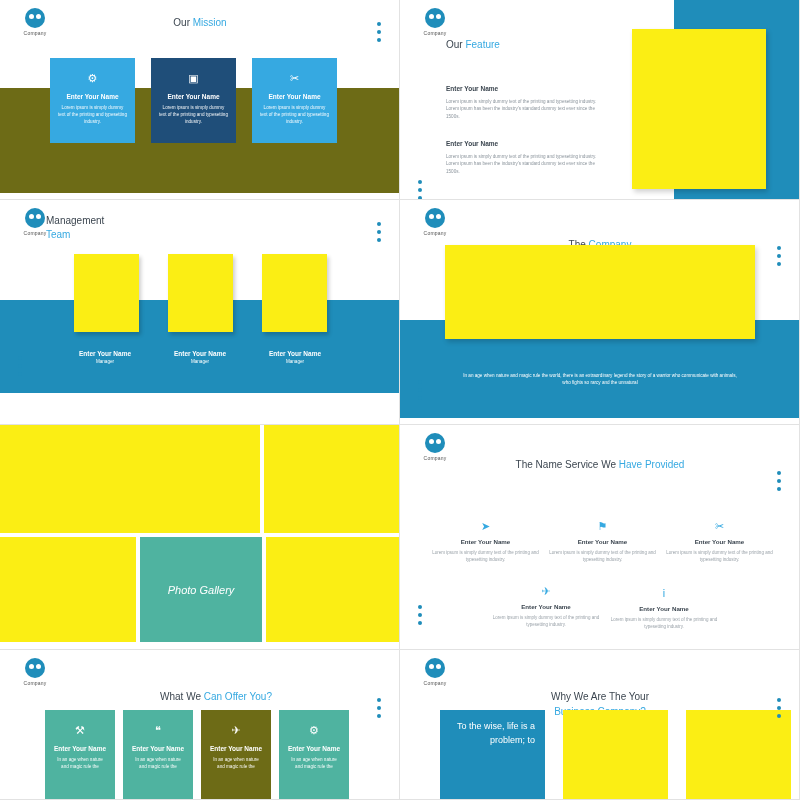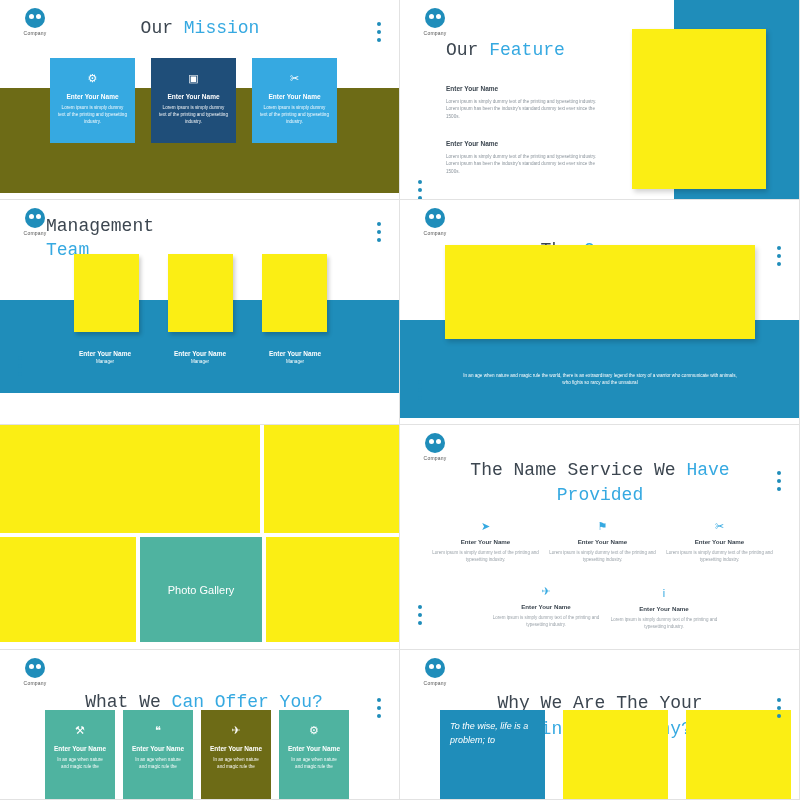--- a/index.html
+++ b/index.html
@@ -45,21 +45,21 @@
   .logo .txt {
     font-size: 5px; color: #555; margin-top: 2px; letter-spacing: .2px;
   }
   
   .dots-v {
     position: absolute; display: flex; flex-direction: column; gap: 4px;
   }
   .dots-v i { width: 4px; height: 4px; border-radius: 50%; background: #1f8dba; display: block; }
   
   .title {
-    font-size: 18px; color: #3c4650; font-weight: 400; line-height: 1.35; font-family: Liberation Mono, monospace;
+    font-size: 10px; color: #3c4650; font-weight: 400; line-height: 1.35;
   }
   .title .accent { color: #36a9e1; }
   .center { text-align: center; }
   
   .yellow { background: #fbee14; }
   .blue   { background: #1f8dba; }
   .olive  { background: #6d6b16; }
   .teal   { background: #4fb3a0; }
 
   .card {
@@ -91,21 +91,21 @@
   .s3-blue { position: absolute; right: 0; top: 0; width: 125px; height: 218px; }
   .s3-yellow { position: absolute; left: 232px; top: 29px; width: 134px; height: 160px; box-shadow: 2px 3px 5px rgba(0,0,0,.18); }
   .s3-txt { position: absolute; left: 46px; width: 155px; }
 
   
   .s4-blue { position: absolute; left: 0; top: 120px; width: 400px; height: 98px; }
   .s4-yellow { position: absolute; left: 45px; top: 45px; width: 310px; height: 94px; box-shadow: 2px 3px 5px rgba(0,0,0,.18); }
   .s4-cap { position: absolute; left: 60px; top: 172px; width: 280px; text-align: center; }
 
   
-  .gallery { position: absolute; inset: 0; padding: 16px; }
+  .gallery { position: absolute; inset: 0; padding: 16px; font-style: italic; }
   .g1 { position: absolute; left: 0; top: 0; width: 260px; height: 108px; }
   .g2 { position: absolute; left: 264px; top: 0; width: 136px; height: 108px; }
   .g3 { position: absolute; left: 0; top: 112px; width: 136px; height: 105px; }
   .g4 { position: absolute; left: 140px; top: 112px; width: 122px; height: 105px;
         display: flex; align-items: center; justify-content: center; }
   .g4 span { color: #ffffff; font-size: 11px; }
   .g5 { position: absolute; left: 266px; top: 112px; width: 134px; height: 105px; }
 
   
   .svc-row { display: flex; justify-content: center; }
@@ -114,21 +114,21 @@
   .svc .sname { font-size: 6.2px; color: #3c4650; font-weight: 700; margin-bottom: 4px; }
   .svc .sbody { font-size: 4.5px; color: #9aa2a9; line-height: 1.6; }
 
   
   .s7-cards { position: absolute; left: 45px; top: 60px; display: flex; gap: 8px; }
   .s7-cards .card { width: 70px; height: 90px; }
 
   
   .s8-boxes { position: absolute; left: 40px; top: 60px; display: flex; gap: 18px; }
   .s8-boxes .bx { width: 105px; height: 90px; }
-  .quote { color: #ffffff; font-style: italic; font-size: 9px; line-height: 1.5; padding: 10px 10px 0; }
+  .quote { color: #ffffff; font-size: 9px; line-height: 1.5; padding: 10px 10px 0; text-align: right; }
 </style>
 </head>
 <body>
 
 <div class="deck">
 
   <div class="slide">
     <div class="logo">
       <div class="mark"></div>
       <div class="txt">Company</div>
@@ -311,21 +311,21 @@
         <i></i>
         <i></i>
       </div>
   </div>
 
   <div class="slide">
     <div class="logo">
       <div class="mark"></div>
       <div class="txt">Company</div>
     </div>
-    <div class="title center" style="position:absolute;left:4px;top:40px;width:400px;">
+    <div class="title center" style="position:absolute;left:16px;top:40px;width:400px;">
       <span>What We </span><span class="accent">Can Offer You?</span>
     </div>
     <div class="s7-cards">
       <div class="card" style="background:#4fb3a0">
         <span class="icon">⚒</span>
         <span class="cname">Enter Your Name</span>
         <span class="cbody">In an age when nature and magic rule the</span>
       </div>
       <div class="card" style="background:#4fb3a0">
         <span class="icon">❝</span>

